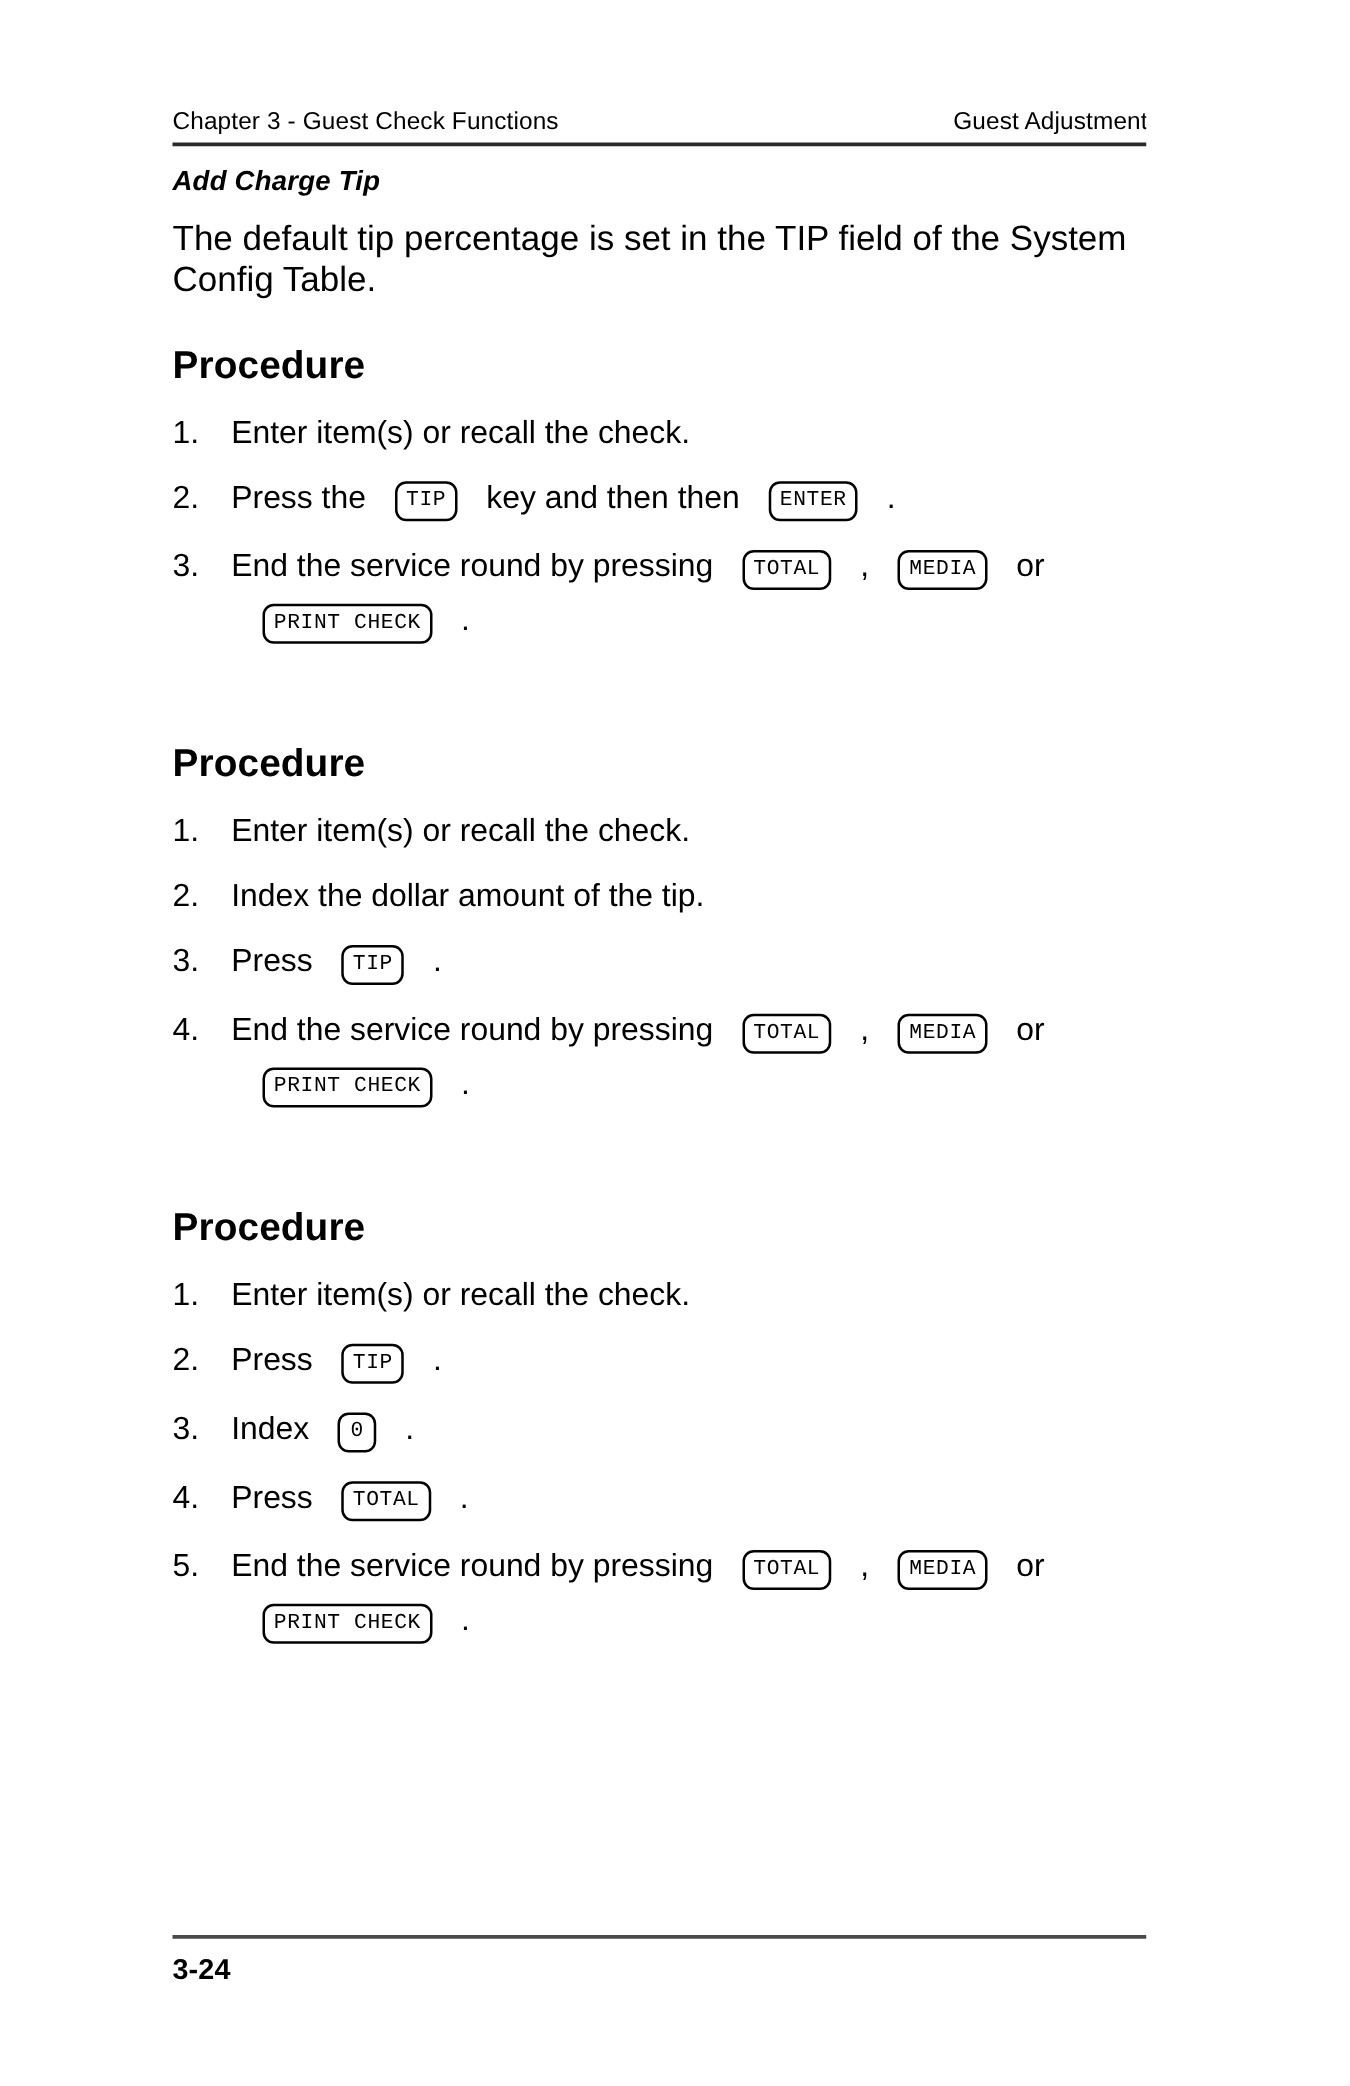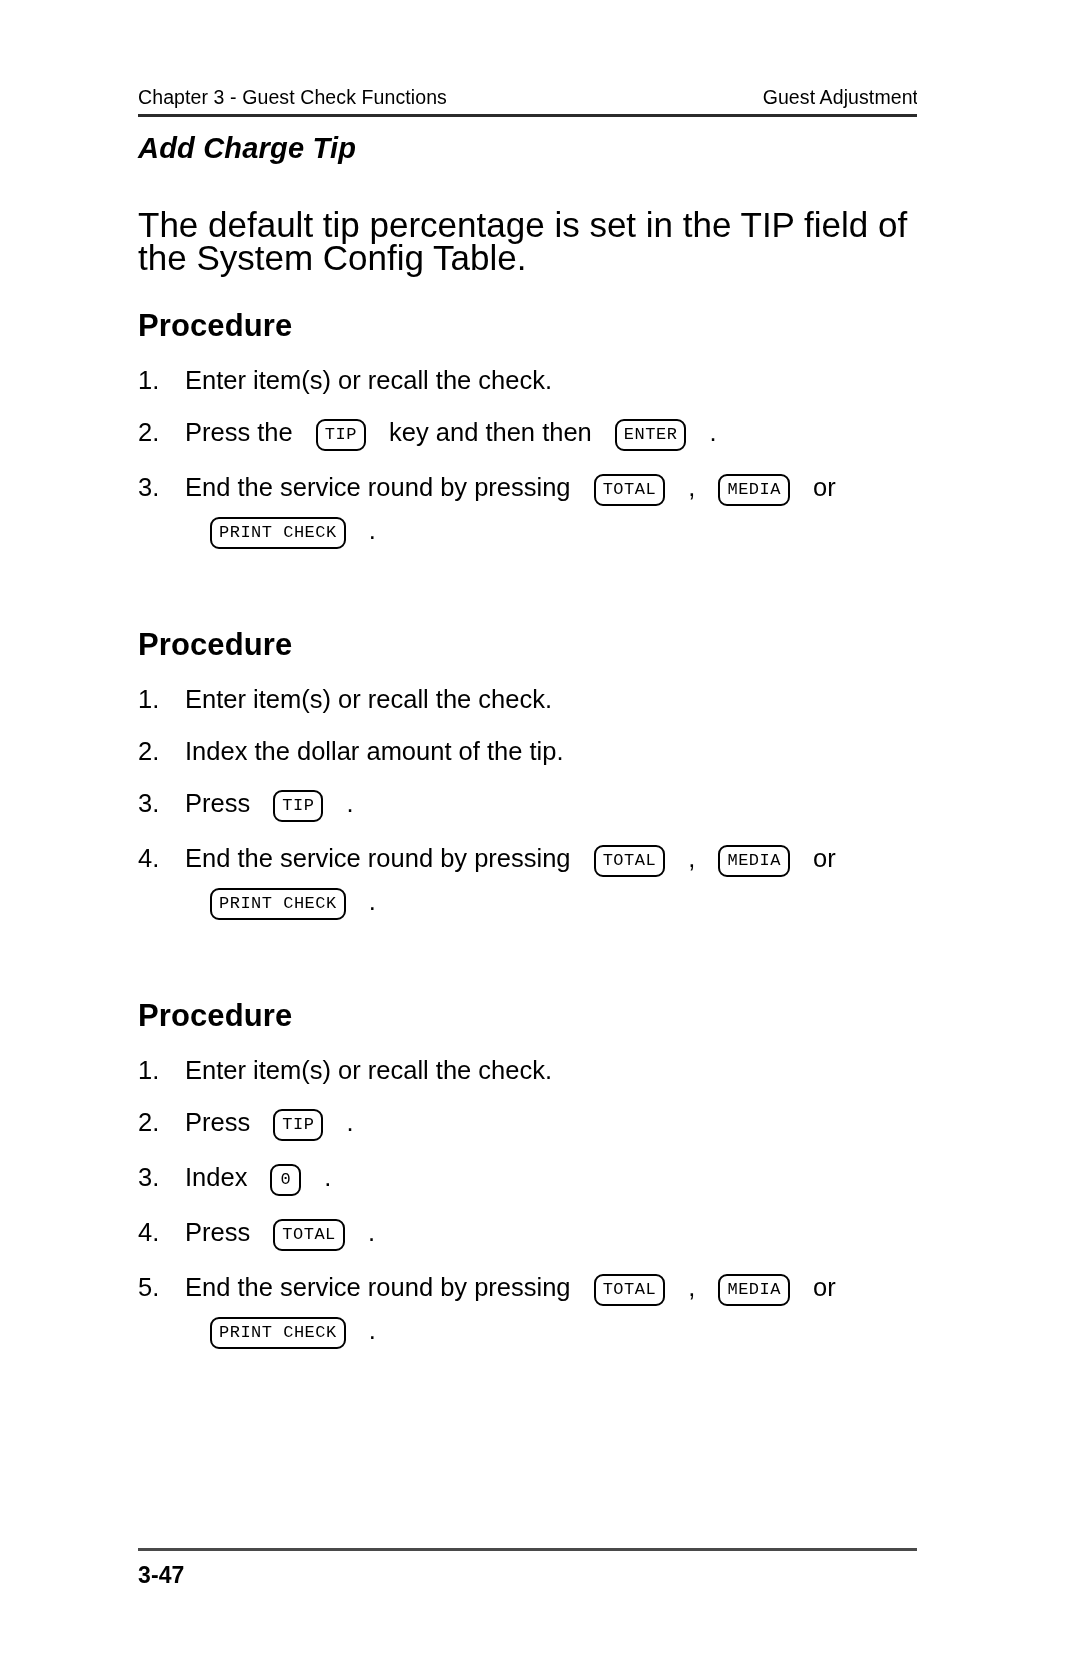--- a/index.html
+++ b/index.html
@@ -68,33 +68,33 @@
 
   
   .content {
     position: absolute;
     left: 138px;
     top: 128px;
     width: 800px;
   }
 
   .section-title {
-    font-size: 29px;
+    font-size: 22px;
     font-weight: bold;
     font-style: italic;
     letter-spacing: 0.2px;
     margin: 0;
   }
 
   .section-1 .section-title { margin-top: 4px; }
 
   .intro {
-    font-size: 35px;
+    font-size: 28px;
     line-height: 33px;
-    margin: 43px 0 0 0;
+    margin: 16px 0 0 0;
     max-width: 790px;
   }
 
   .proc-head {
     font-size: 31px;
     font-weight: bold;
     margin: 0;
     letter-spacing: 0.1px;
   }
 
@@ -232,16 +232,16 @@
               <span class="step-line"><span>End the service round by pressing</span> <span class="key">TOTAL</span> <span>,</span> <span class="key">MEDIA</span> <span>or</span> </span>
               <span class="step-line cont"><span class="key">PRINT CHECK</span> <span>.</span> </span>
             </li>
           </ol>
         </div>
       </div>
   </div>
 
   <div class="footer-rule"></div>
   <div class="running-foot">
-    <span>3-47</span>
+    <span>3-24</span>
   </div>
 
 </div>
 
 </body></html>

